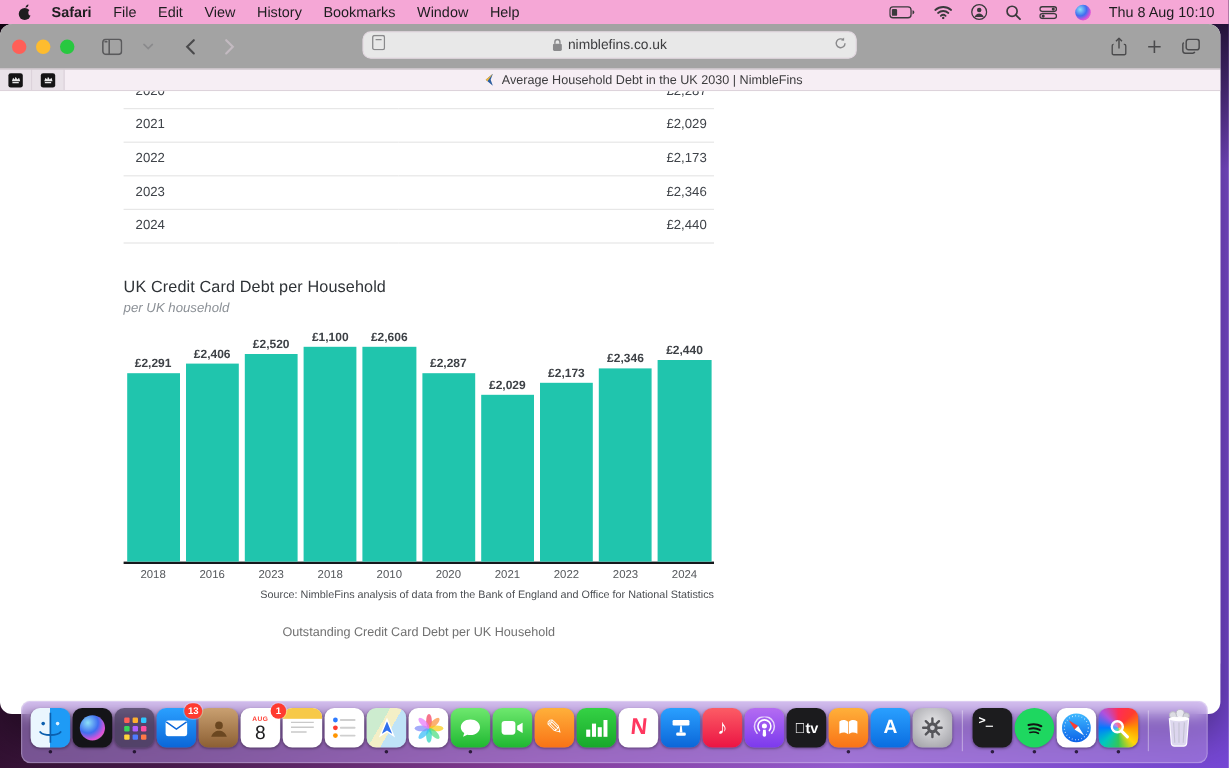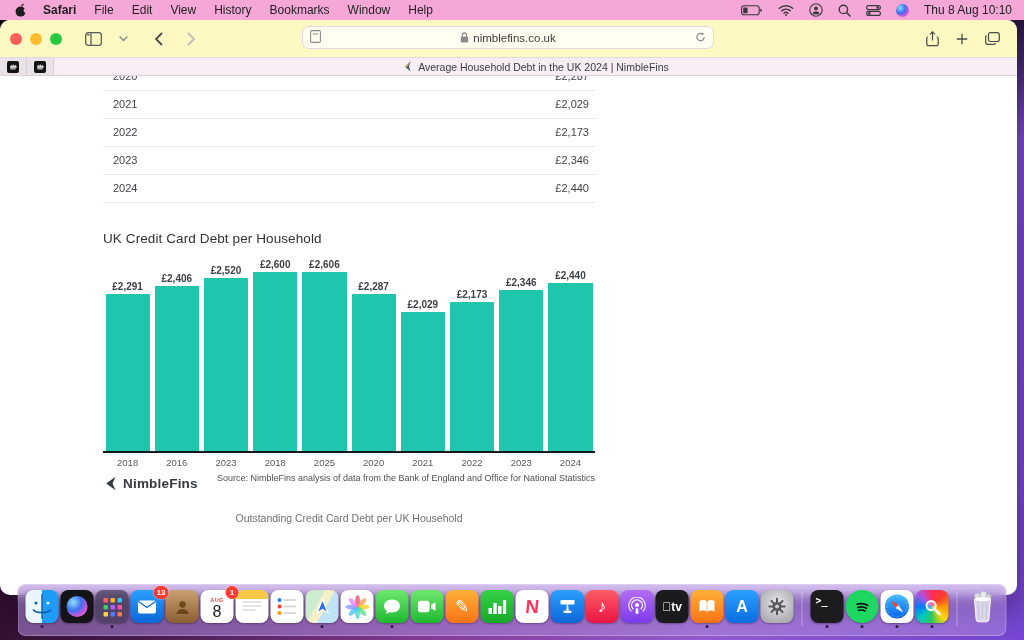--- a/index.html
+++ b/index.html
@@ -21,21 +21,21 @@
   .apple{padding:0 6px 0 14px;display:flex;align-items:center;}
   .menu-right{margin-left:auto;display:flex;align-items:center;gap:15px;padding-right:12px;}
   .status-ic{display:flex;align-items:center;}
   .clock{font-size:12px;white-space:nowrap;}
   .siri-orb{width:13px;height:13px;border-radius:50%;
     background:radial-gradient(circle at 32% 30%,#8be0f7 0%,#3f6ef0 42%,#e551d8 72%,#41c46a 100%);}
 
   
   .window{position:absolute;left:0;top:20px;width:1017px;height:575px;background:#fff;
     border-radius:10px;box-shadow:0 18px 40px rgba(0,0,0,.45);overflow:hidden;z-index:10;}
-  .toolbar{height:38px;background:#fef9c3;display:flex;align-items:center;padding:0 10px;
+  .toolbar{height:38px;background:#a3a3a3;display:flex;align-items:center;padding:0 10px;
     border-bottom:1px solid #e4dae2;}
   .lights{display:flex;gap:8px;margin-right:16px;}
   .light{width:12px;height:12px;border-radius:50%;}
   .light.r{background:#ff5f57;} .light.y{background:#febc2e;} .light.g{background:#28c840;}
   .tb-btn{display:flex;align-items:center;justify-content:center;width:24px;height:24px;border-radius:5px;margin:0 3px;}
   .url-field{position:absolute;left:302px;width:412px;height:23px;top:6px;background:rgba(255,255,255,.75);
     border:1px solid #e2d8e0;border-radius:7px;display:flex;align-items:center;padding:0 7px;}
   .url-center{flex:1;display:flex;align-items:center;justify-content:center;gap:4px;
     font-size:11.5px;color:#3d3d3f;}
   .toolbar-right{margin-left:auto;display:flex;align-items:center;}
@@ -247,21 +247,21 @@
               <rect x="1.6" y="6.8" width="6.8" height="1.4" fill="#e8e8e8"></rect>
             </svg>
         </span>
       </span>
     </div>
     <div class="active-tab">
       <svg width="11" height="11" viewBox="0 0 12 12">
           <path d="M9.5 0.5L3 6l6.5 5.5-2-5.5z" fill="#2b5d9f"></path>
           <path d="M9.5 0.5L3 6l1.6 1.3L8 2.6z" fill="#f6b93b"></path>
         </svg>
-      <span>Average Household Debt in the UK 2024 | NimbleFins</span>
+      <span>Average Household Debt in the UK 2030 | NimbleFins</span>
     </div>
   </div>
 
   <div class="content">
     <table class="data-table">
         <tbody id="table-body">
           <tr>
             <td class="year">2020</td>
                   <td class="val">£2,287</td>
           </tr>
@@ -279,35 +279,36 @@
           </tr>
           <tr>
             <td class="year">2024</td>
                   <td class="val">£2,440</td>
           </tr>
         </tbody>
       </table>
 
     <div class="chart">
       <div class="chart-title">UK Credit Card Debt per Household</div>
+      <div class="chart-sub">per UK household</div>
       <div class="plot" id="plot">
           <div class="bar-col">
             <div class="bar-label">£2,291</div>
                    <div class="bar" style="height:157px;background:#20c5ad"></div>
           </div>
           <div class="bar-col">
             <div class="bar-label">£2,406</div>
                    <div class="bar" style="height:165px;background:#20c5ad"></div>
           </div>
           <div class="bar-col">
             <div class="bar-label">£2,520</div>
                    <div class="bar" style="height:173px;background:#20c5ad"></div>
           </div>
           <div class="bar-col">
-            <div class="bar-label">£2,600</div>
+            <div class="bar-label">£1,100</div>
                    <div class="bar" style="height:179px;background:#20c5ad"></div>
           </div>
           <div class="bar-col">
             <div class="bar-label">£2,606</div>
                    <div class="bar" style="height:179px;background:#20c5ad"></div>
           </div>
           <div class="bar-col">
             <div class="bar-label">£2,287</div>
                    <div class="bar" style="height:157px;background:#20c5ad"></div>
           </div>
@@ -326,34 +327,28 @@
           <div class="bar-col">
             <div class="bar-label">£2,440</div>
                    <div class="bar" style="height:168px;background:#20c5ad"></div>
           </div>
         </div>
       <div class="xrow" id="xrow">
           <div class="xlab">2018</div>
           <div class="xlab">2016</div>
           <div class="xlab">2023</div>
           <div class="xlab">2018</div>
-          <div class="xlab">2025</div>
+          <div class="xlab">2010</div>
           <div class="xlab">2020</div>
           <div class="xlab">2021</div>
           <div class="xlab">2022</div>
           <div class="xlab">2023</div>
           <div class="xlab">2024</div>
         </div>
       <div class="src">Source: NimbleFins analysis of data from the Bank of England and Office for National Statistics</div>
-      <div class="brand">
-        <svg width="15" height="15" viewBox="0 0 12 12">
-            <path d="M10 0.6L2.6 6 10 11.4 7.6 6z" fill="#343a40"></path>
-          </svg>
-        <span class="brand-text">NimbleFins</span>
-      </div>
       <div class="caption">Outstanding Credit Card Debt per UK Household</div>
     </div>
 
   </div>
 </div>
 
 <div class="dock" id="dock">
     <div class="dock-item">
       <span class="tile" style="background:linear-gradient(90deg,#eaf6fe 50%,#1e9bf6 50%)">
     <svg width="33" height="33" viewBox="0 0 33 33">

